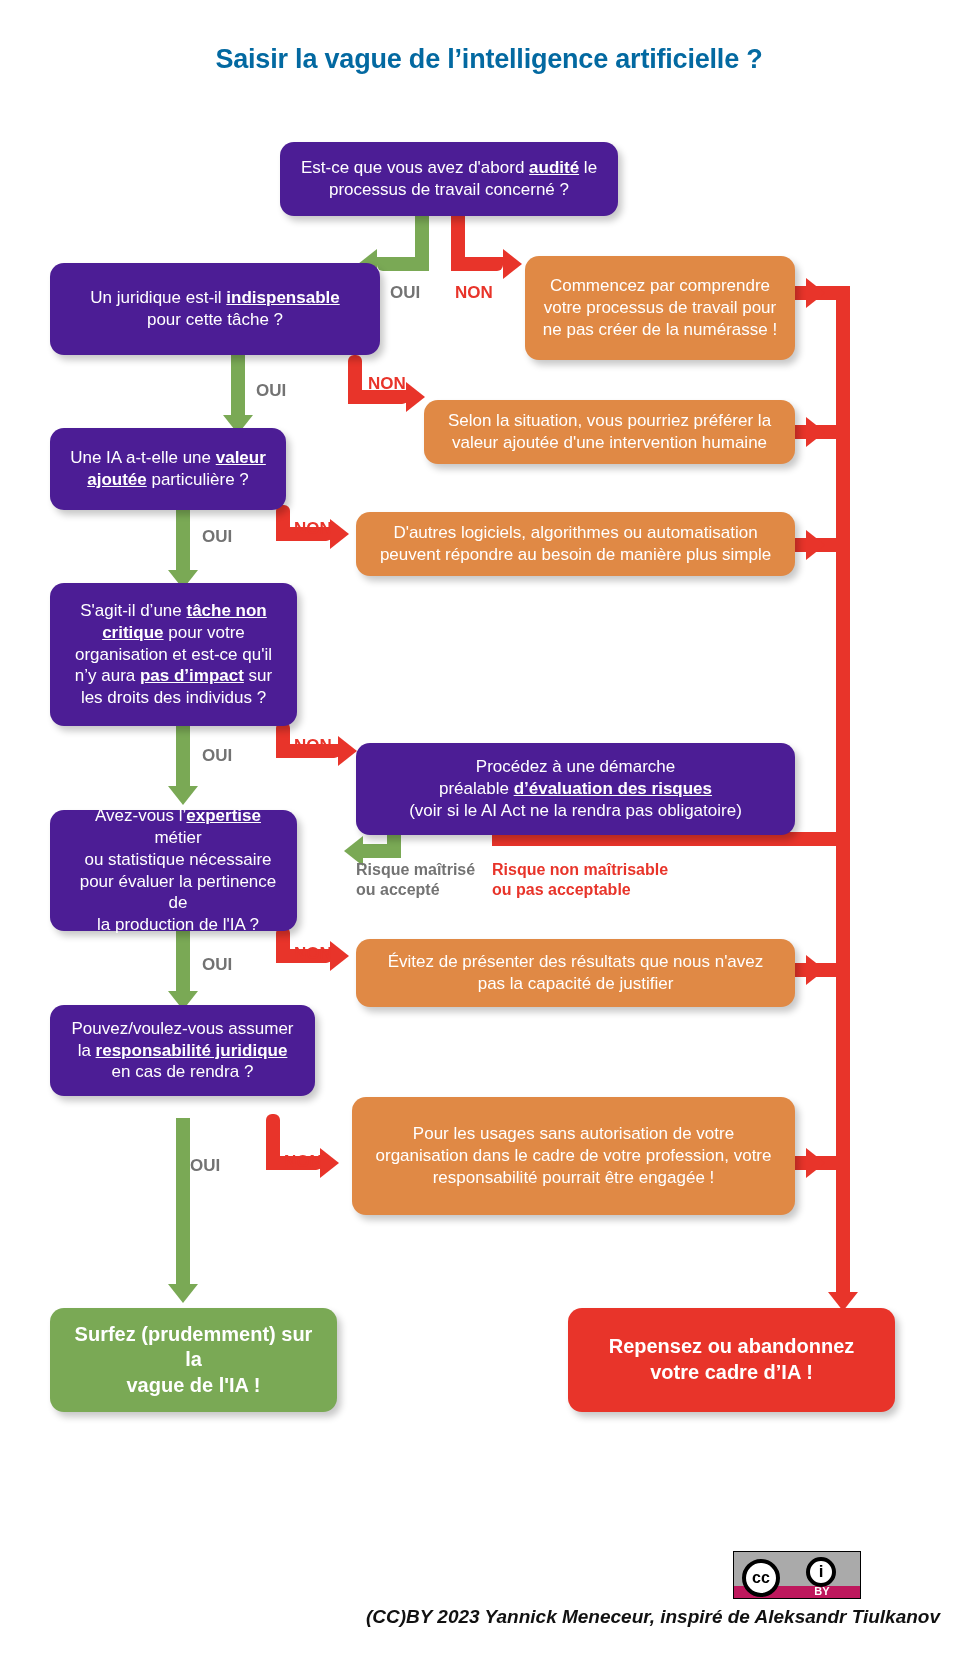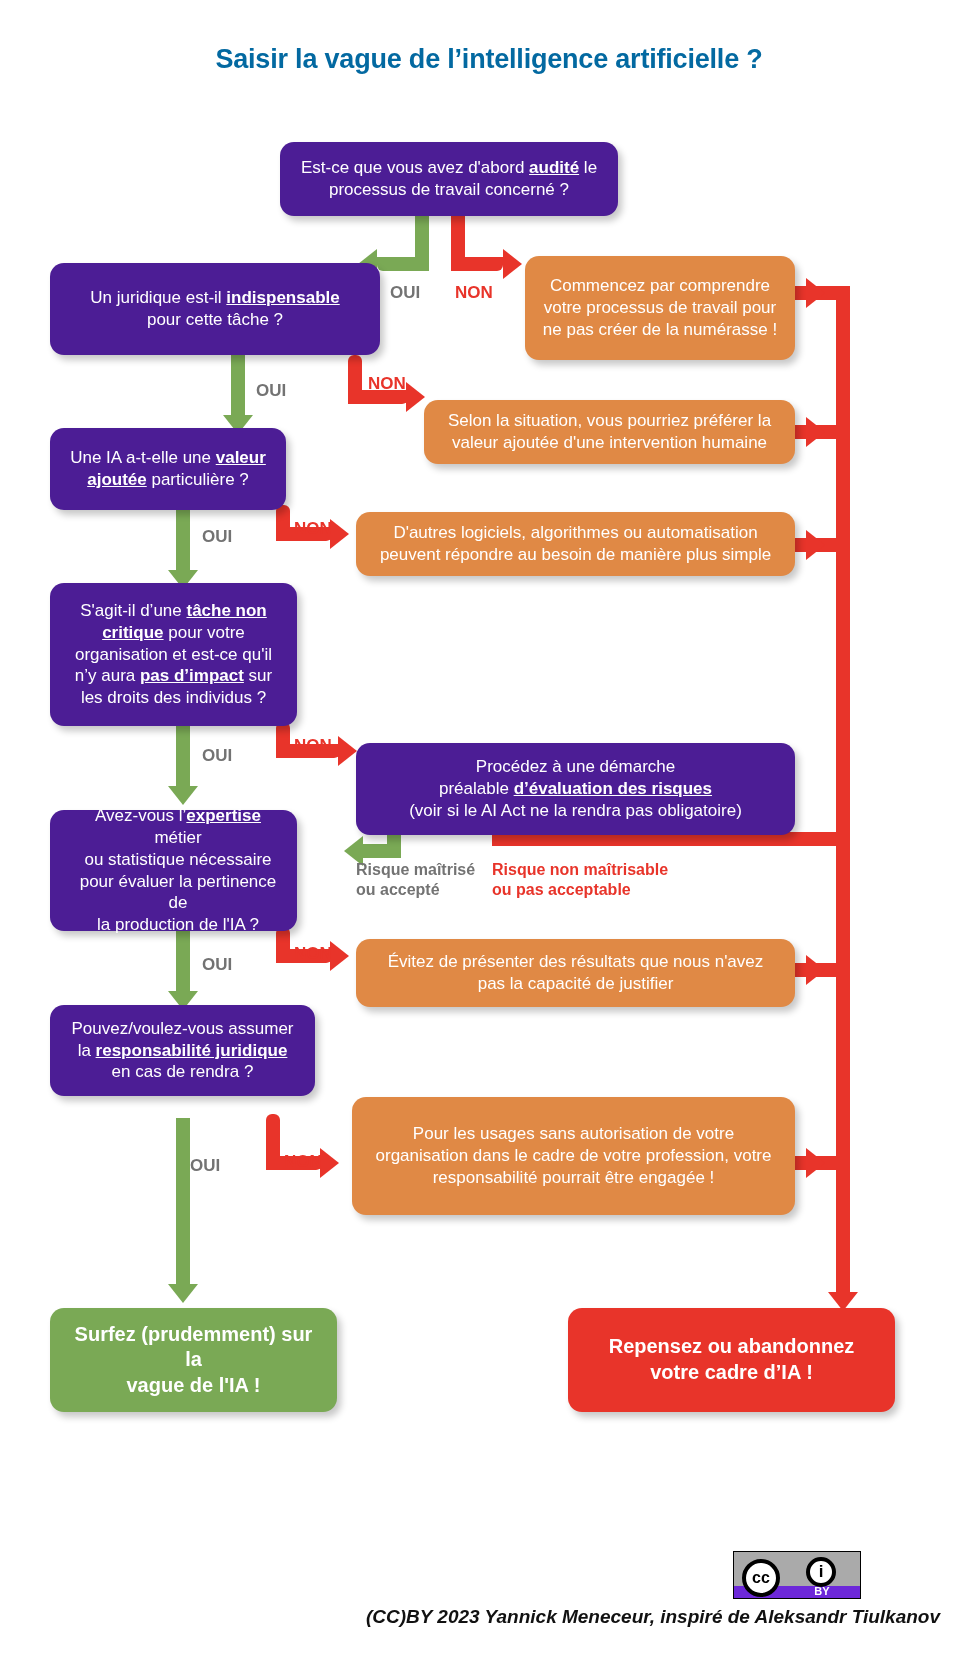--- a/index.html
+++ b/index.html
@@ -89,21 +89,21 @@
     line-height: 1.25;
   }
 
   
   .cc-badge {
     position: absolute;
     left: 733px;
     top: 1551px;
     width: 128px;
     height: 48px;
-    background: #6d28d9;
+    background: #be185d;
     border: 1px solid #000;
     box-sizing: border-box;
   }
   .cc-badge .grey {
     position: absolute; left: 0; top: 0; right: 0; height: 34px; background: #aaaaaa;
   }
   .cc-badge .circ {
     position: absolute;
     background: #ffffff;
     border: 4px solid #000000;

